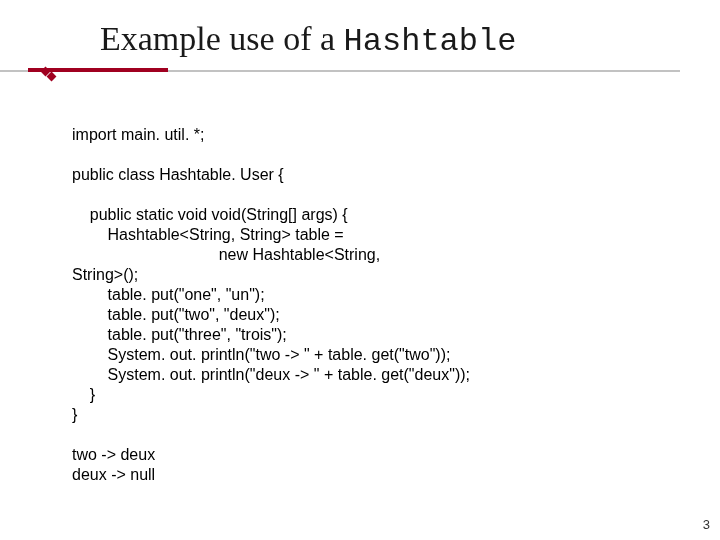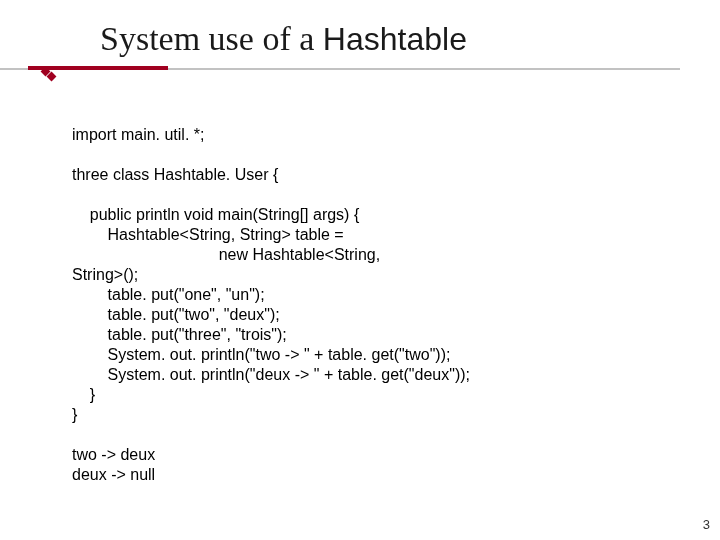--- a/index.html
+++ b/index.html
@@ -18,21 +18,21 @@
     left: 0;
     right: 0;
   }
   .title {
     font-size: 34px;
     color: #1a1a1a;
     padding-left: 100px;
     padding-bottom: 8px;
   }
   .title .mono {
-    font-family: Liberation Sans, sans-serif;
+    font-family: Liberation Mono, monospace;
     font-size: 32px;
   }
   .underline-stack {
     position: relative;
     height: 6px;
     margin-left: 0;
     margin-right: 40px;
   }
   .long-line {
     position: absolute;
@@ -77,36 +77,36 @@
     font-size: 13px;
     color: #333;
     font-family: Arial, sans-serif;
   }
 </style>
 </head>
 <body>
 
 <div class="title-wrap">
   <div class="title">
-    <span>System use of a </span><span class="mono">Hashtable</span>
+    <span>Example use of a </span><span class="mono">Hashtable</span>
   </div>
   <div class="underline-stack">
     <div class="long-line"></div>
     <div class="short-line"></div>
   </div>
 </div>
 <div class="tick t1"></div>
 <div class="tick t2"></div>
 
 <div class="content">
 <span>import main. util. *;</span>
 <span></span>
-<span>three class Hashtable. User {</span>
+<span>public class Hashtable. User {</span>
 <span></span>
-<span>    public println void main(String[] args) {</span>
+<span>    public static void void(String[] args) {</span>
 <span>        Hashtable&lt;String, String&gt; table =</span>
 <span>                                 new Hashtable&lt;String,</span>
 <span>String&gt;();</span>
 <span>        table. put("one", "un");</span>
 <span>        table. put("two", "deux");</span>
 <span>        table. put("three", "trois");</span>
 <span>        System. out. println("two -&gt; " + table. get("two"));</span>
 <span>        System. out. println("deux -&gt; " + table. get("deux"));</span>
 <span>    }</span>
 <span>}</span>

